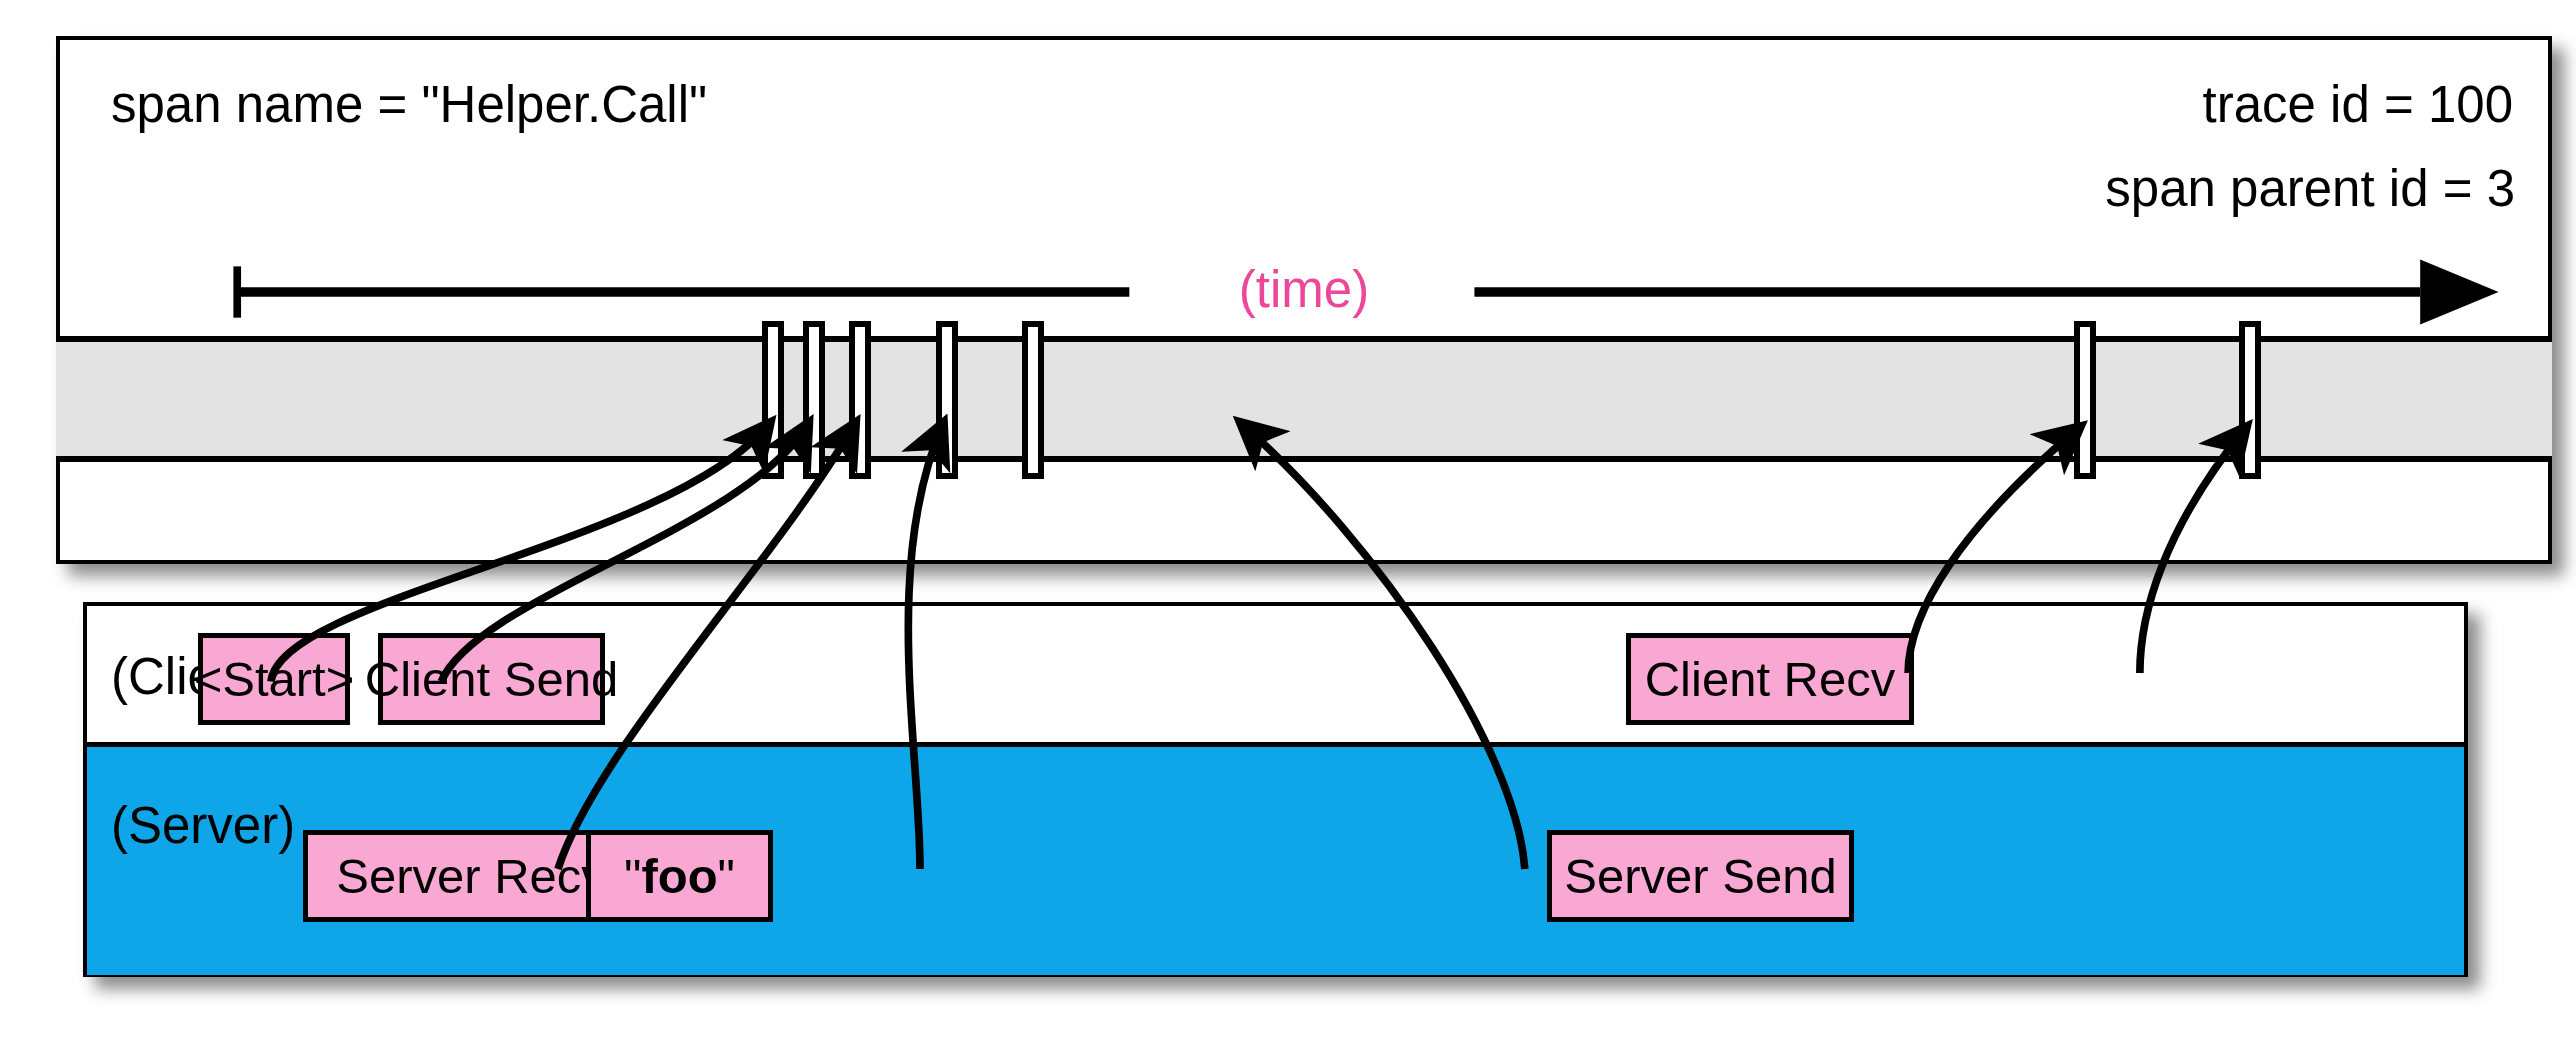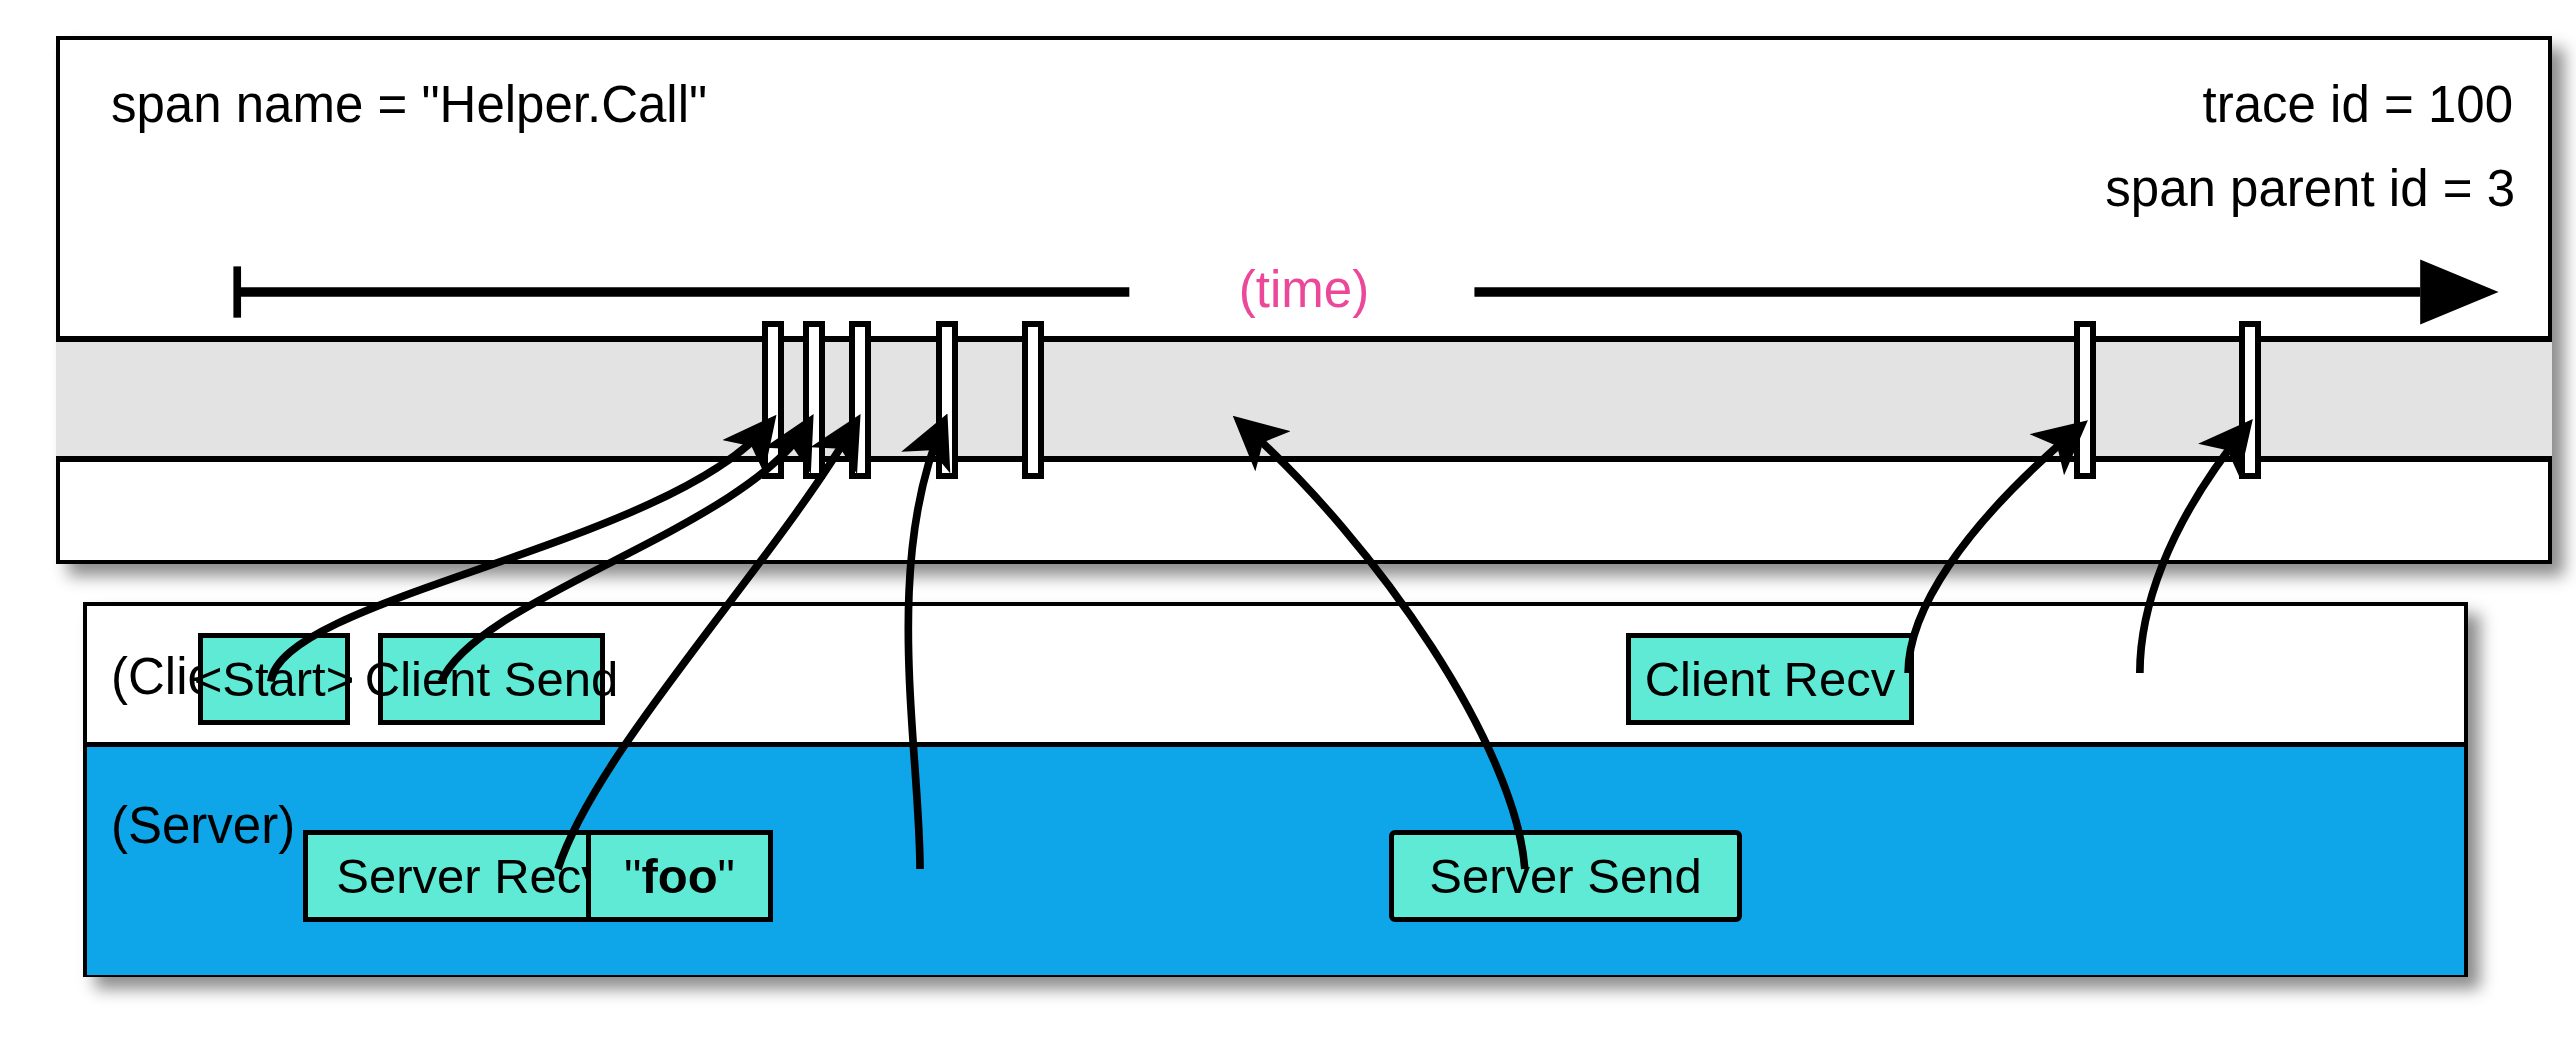--- a/index.html
+++ b/index.html
@@ -79,21 +79,21 @@
   }
   .role-label{
     position:absolute; left:24px;
     font-size:51px; color:#000; white-space:nowrap;
   }
   #client-label{ top:41px; }
   #server-label{ top:49px; }
 
   .evt-box{
     position:absolute;
-    background:#5eead4;
+    background:#f9a8d4;
     border:5.1px solid #000;
     box-sizing:border-box;
     display:flex;align-items:center;justify-content:center;
     font-size:49px;color:#000;white-space:nowrap;
     height:92px;
   }
   .evt-box.bold{font-weight:bold;}
   .evt-box .q{font-weight:normal;}
 
   
@@ -165,21 +165,21 @@
     <div class="evt-box" style="left:216px;top:224px;width:336px;">
       <span>Server Recv</span>
     </div>
 
     <div class="evt-box bold" style="left:499px;top:224px;width:187px;">
       <span class="q">"</span>
         <span>foo</span>
         <span class="q">"</span>
     </div>
 
-    <div class="evt-box" style="left:1302px;top:224px;width:353px;border-radius:6px;">
+    <div class="evt-box" style="left:1460px;top:224px;width:307px;">
       <span>Server Send</span>
     </div>
   </div>
 
   <svg id="connectors" viewBox="0 0 3024 1243">
     <defs>
       <marker id="ah" viewBox="0 0 12 12" refX="10" refY="6" markerWidth="7" markerHeight="7" orient="auto-start-reverse">
         <path d="M0,0 L12,6 L0,12 L3,6 z" fill="#000"></path>
       </marker>
     </defs>

